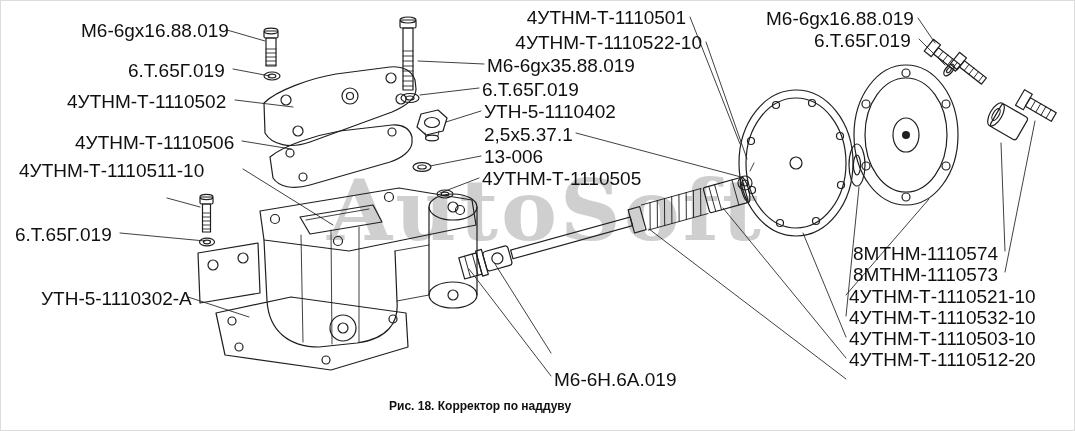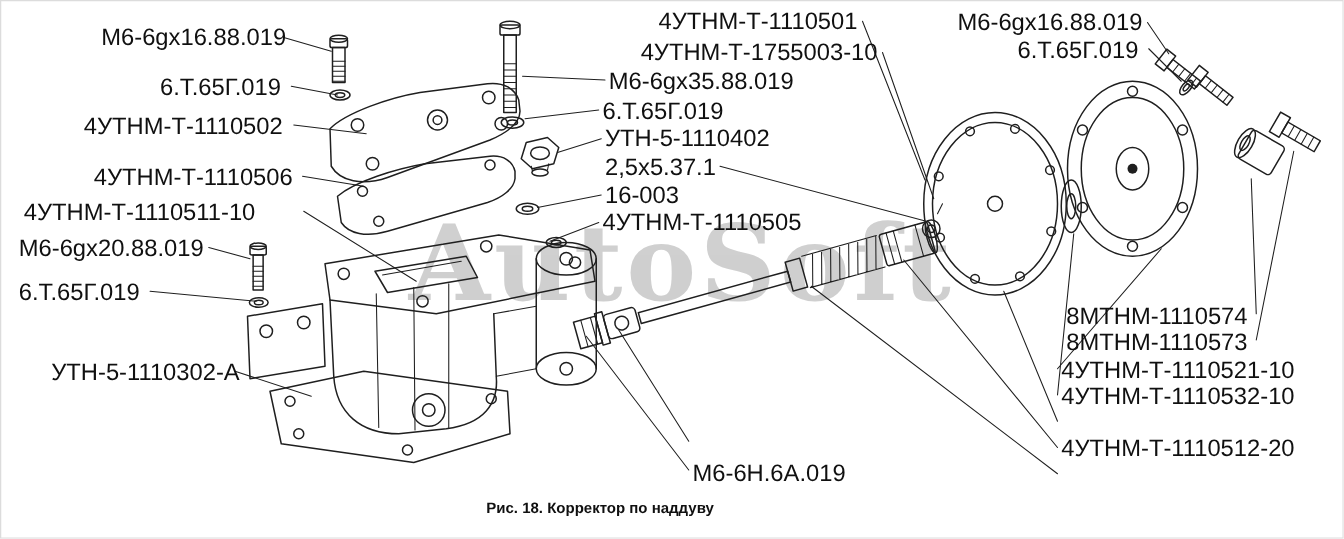--- a/index.html
+++ b/index.html
@@ -220,39 +220,39 @@
       <rect x="1026" y="99" width="30" height="10"></rect>
       <path class="thin" d="M1032,99 v10 M1038,99 v10 M1044,99 v10 M1050,99 v10"></path>
     </g>
   </svg>
 
   <div class="lbl" style="left:80px;top:20px">М6-6gх16.88.019</div>
   <div class="lbl" style="left:127px;top:60px">6.Т.65Г.019</div>
   <div class="lbl" style="left:66px;top:91px">4УТНМ-Т-1110502</div>
   <div class="lbl" style="left:74px;top:132px">4УТНМ-Т-1110506</div>
   <div class="lbl" style="left:18px;top:160px">4УТНМ-Т-1110511-10</div>
-  <div class="lbl" style="left:14px;top:189px">М6-6gх20.88.019</div>
   <div class="lbl" style="left:14px;top:224px">6.Т.65Г.019</div>
   <div class="lbl" style="left:40px;top:288px">УТН-5-1110302-А</div>
 
   <div class="lbl" style="right:388px;top:7px">4УТНМ-Т-1110501</div>
-  <div class="lbl" style="right:372px;top:32px">4УТНМ-Т-1755003-10</div>
+  <div class="lbl" style="right:372px;top:32px">4УТНМ-Т-1110522-10</div>
   <div class="lbl" style="left:486px;top:55px">М6-6gх35.88.019</div>
   <div class="lbl" style="left:481px;top:79px">6.Т.65Г.019</div>
   <div class="lbl" style="left:483px;top:101px">УТН-5-1110402</div>
   <div class="lbl" style="left:483px;top:124px">2,5х5.37.1</div>
-  <div class="lbl" style="left:483px;top:146px">16-003</div>
+  <div class="lbl" style="left:483px;top:146px">13-006</div>
   <div class="lbl" style="left:481px;top:168px">4УТНМ-Т-1110505</div>
 
   <div class="lbl" style="left:765px;top:8px">М6-6gх16.88.019</div>
   <div class="lbl" style="left:813px;top:30px">6.Т.65Г.019</div>
 
   <div class="lbl" style="left:852px;top:243px">8МТНМ-1110574</div>
   <div class="lbl" style="left:852px;top:264px">8МТНМ-1110573</div>
   <div class="lbl" style="left:848px;top:286px">4УТНМ-Т-1110521-10</div>
   <div class="lbl" style="left:848px;top:307px">4УТНМ-Т-1110532-10</div>
+  <div class="lbl" style="left:848px;top:328px">4УТНМ-Т-1110503-10</div>
   <div class="lbl" style="left:848px;top:349px">4УТНМ-Т-1110512-20</div>
 
   <div class="lbl" style="left:553px;top:369px">М6-6Н.6А.019</div>
 
   <div class="caption">Рис. 18. Корректор по наддуву</div>
 
 </div>
 
 </body></html>

